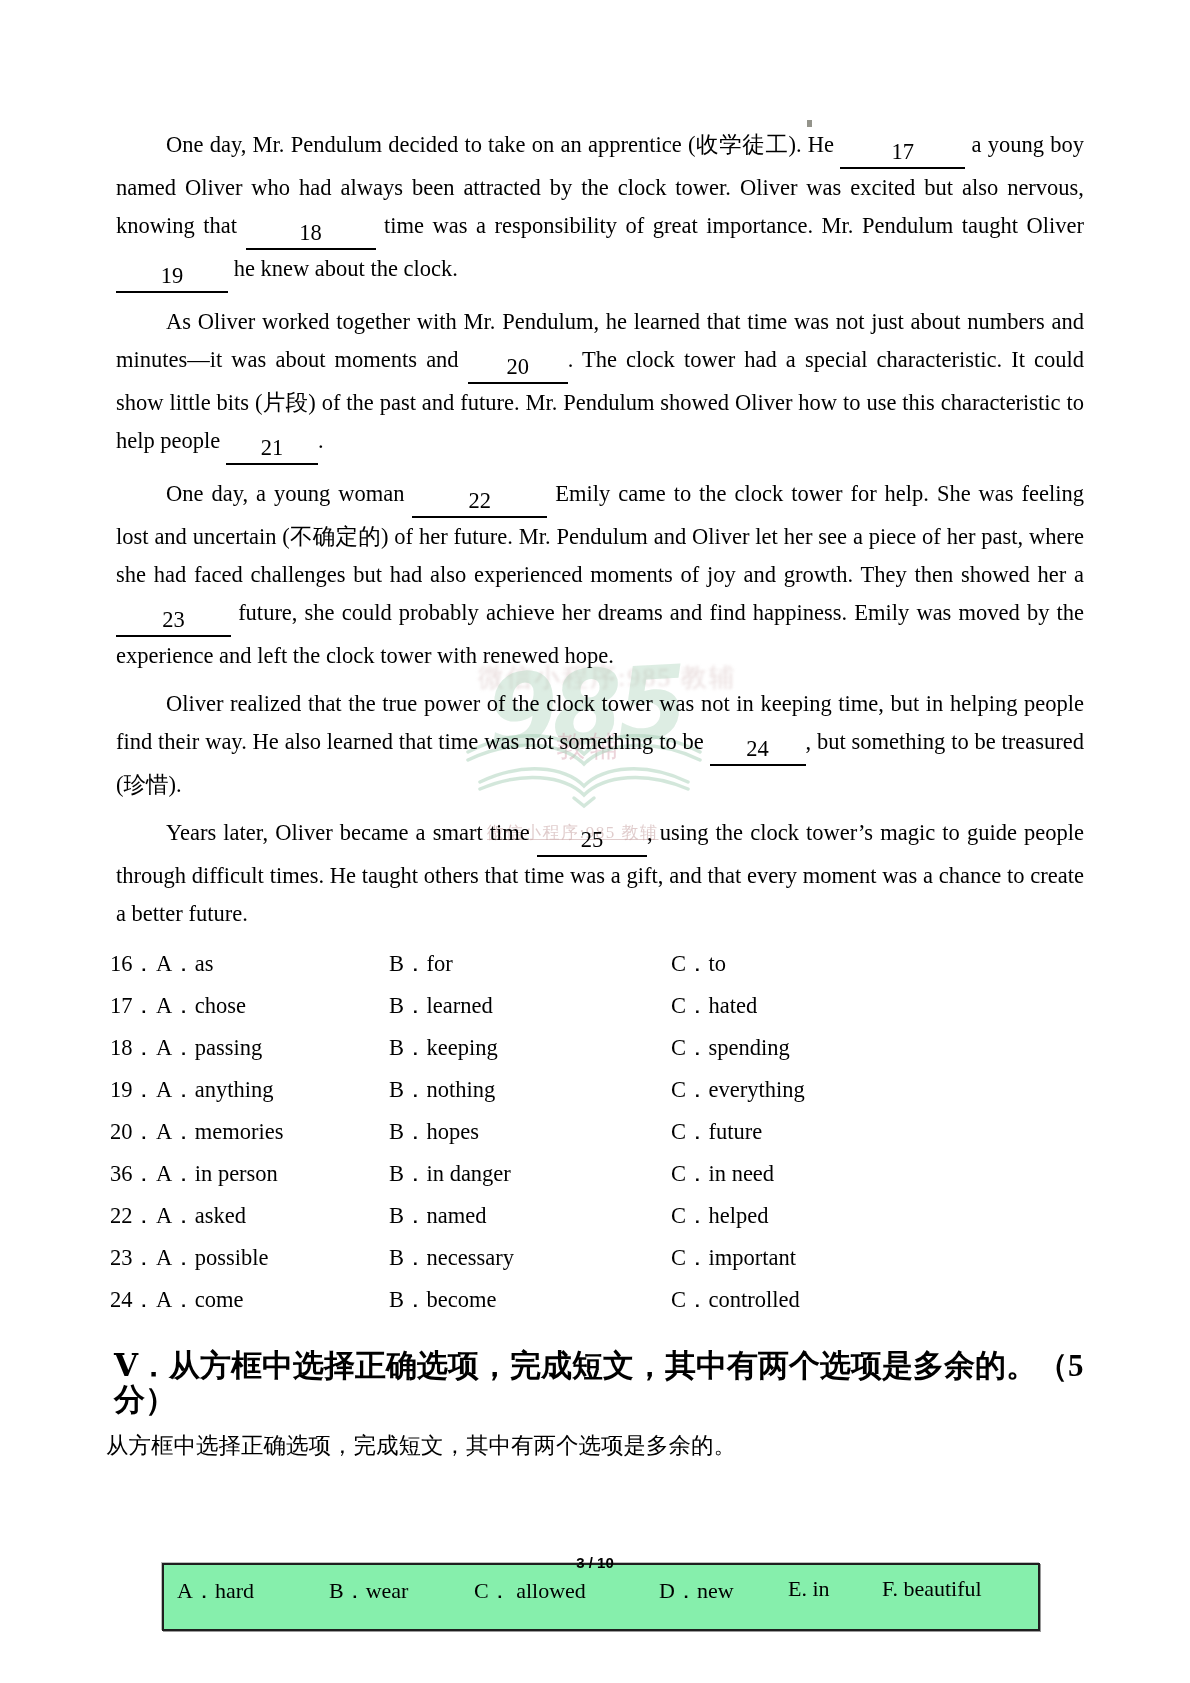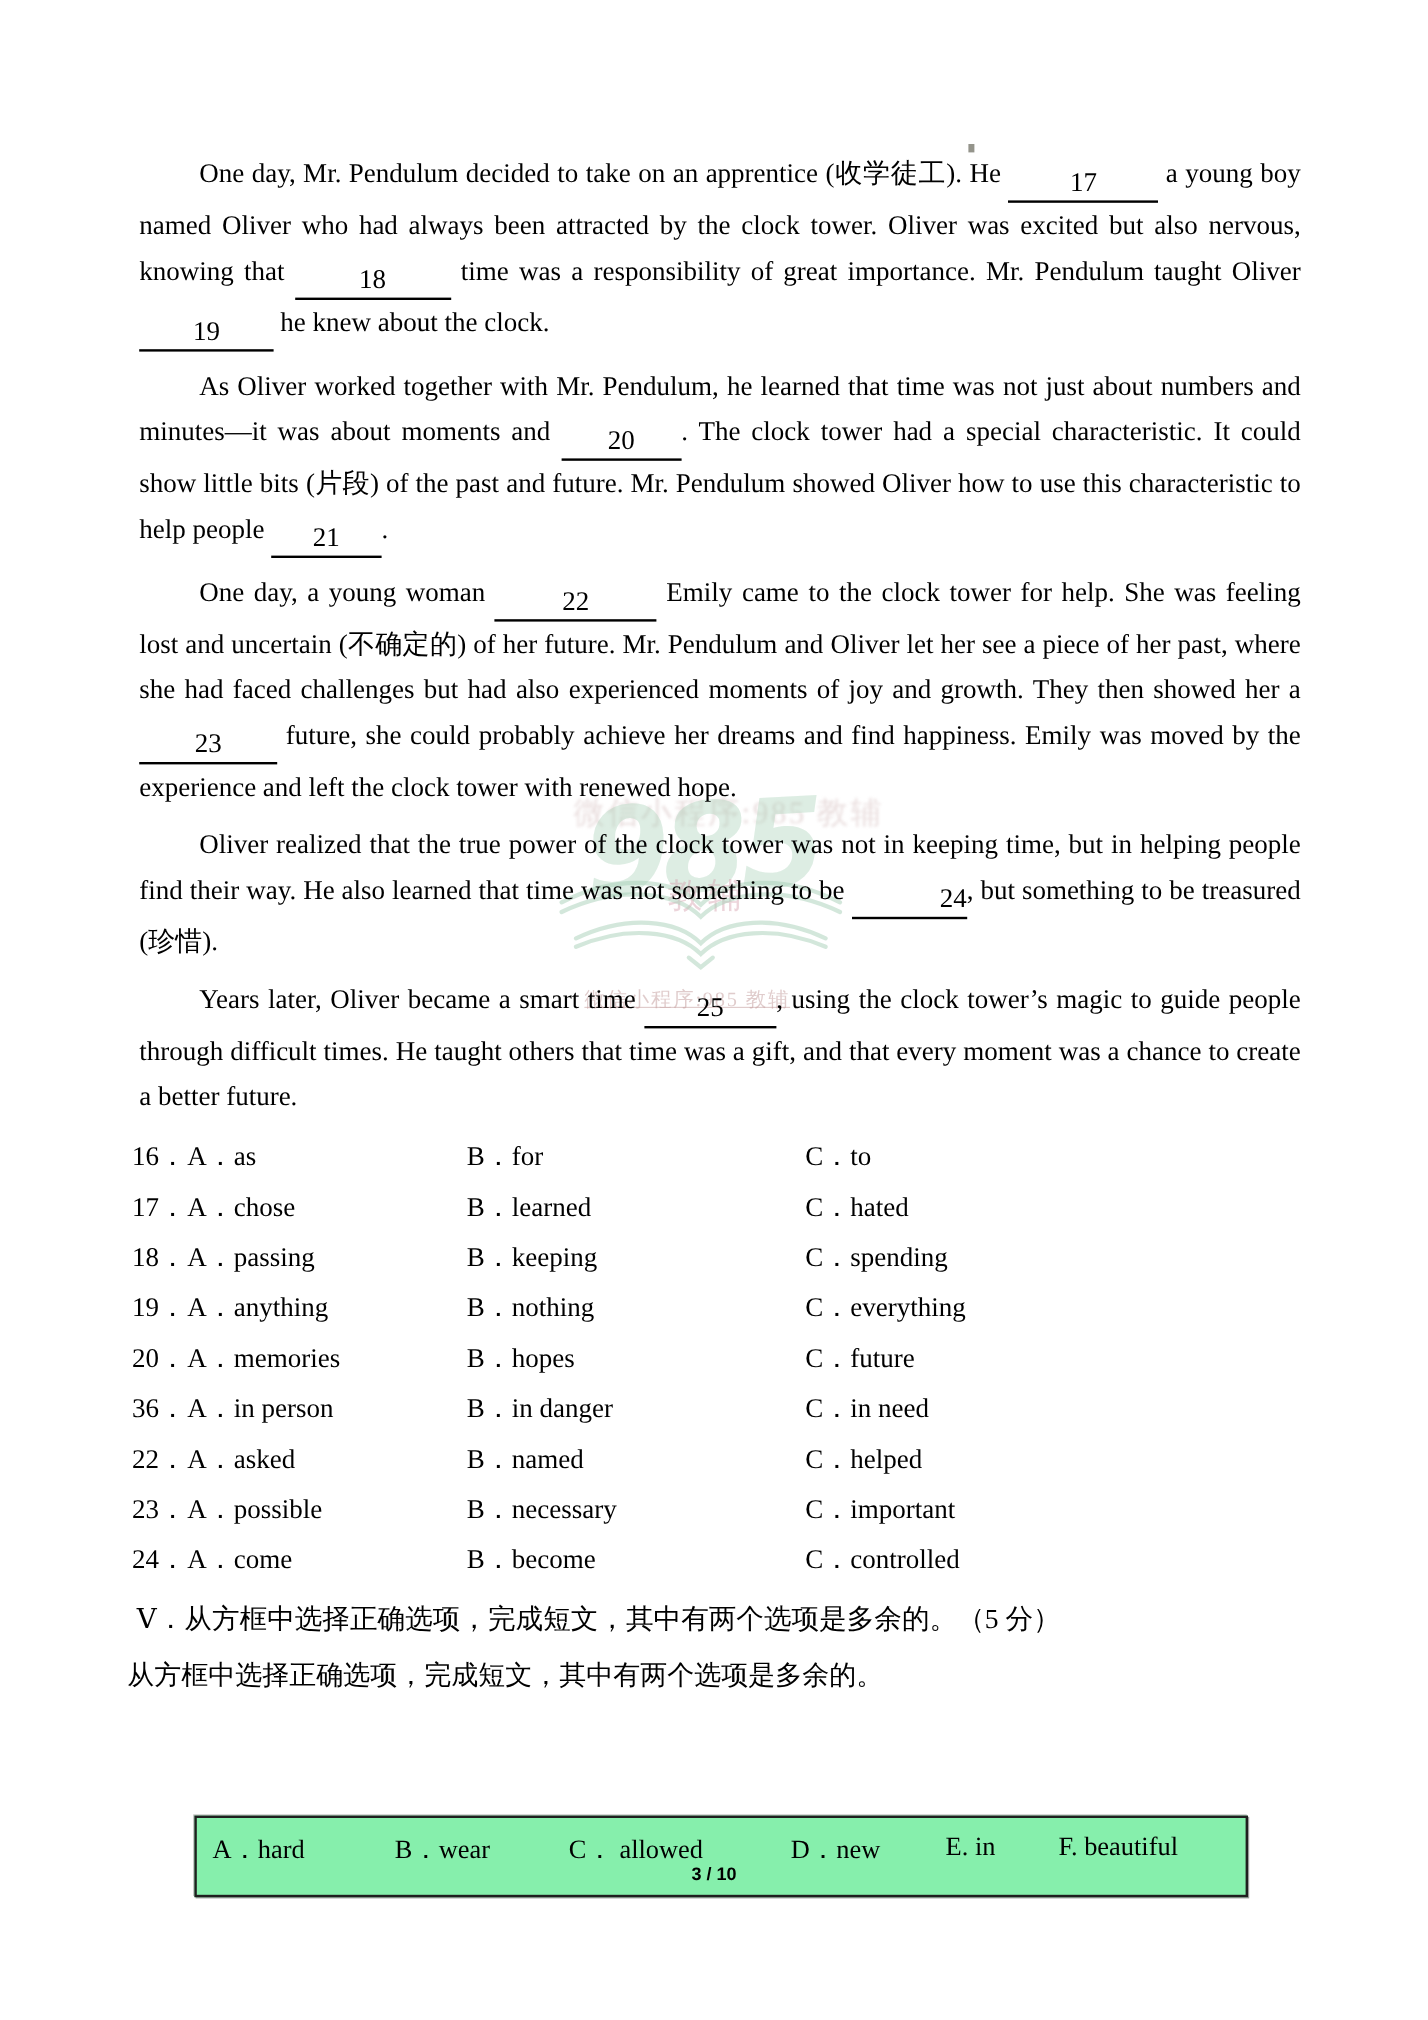--- a/index.html
+++ b/index.html
@@ -25,22 +25,22 @@
   
   .qlist { margin-top:9px; }
   .qrow { display:flex; font-size:22.5px; line-height:42px; padding-left:4px; }
   .qnum { width:46px; }
   .qa   { width:233px; }
   .qb   { width:282px; }
   .qc   { flex:1; }
 
   
   .sec-header {
-    margin-top:12px; padding-left:8px;
-    font-weight:normal; font-size:23px; line-height:34px;
+    margin-top:28px; padding-left:8px;
+    font-weight:bold; font-size:31px; line-height:34px;
   }
   .sec-sub { margin-top:12px; font-size:22.5px; line-height:34px; }
 
   .option-box {
     box-sizing:border-box;
     margin-top:100px; margin-left:56px;
     width:878px; height:68px;
     border:2px solid #1f1f1f;
     box-shadow:1px 1px 0 #9a9a9a, -1px -1px 0 #bdbdbd;
     padding:11px 0 0 13px;
@@ -115,21 +115,21 @@
       </g>
     </svg>
     <div class="wm-caption">微信小程序:985 教辅</div>
   </div>
 
   <div class="content">
     <div id="passage">
         <p class="para">One day, Mr. Pendulum decided to take on an apprentice (收学徒工). He <span class="blank" style="width: 125px;">17</span> a young boy named Oliver who had always been attracted by the clock tower. Oliver was excited but also nervous, knowing that <span class="blank" style="width: 130px;">18</span> time was a responsibility of great importance. Mr. Pendulum taught Oliver <span class="blank" style="width: 112px;">19</span> he knew about the clock.</p>
         <p class="para">As Oliver worked together with Mr. Pendulum, he learned that time was not just about numbers and minutes—it was about moments and <span class="blank" style="width: 100px;">20</span>. The clock tower had a special characteristic. It could show little bits (片段) of the past and future. Mr. Pendulum showed Oliver how to use this characteristic to help people <span class="blank" style="width: 92px;">21</span>.</p>
         <p class="para">One day, a young woman <span class="blank" style="width: 135px;">22</span> Emily came to the clock tower for help. She was feeling lost and uncertain (不确定的) of her future. Mr. Pendulum and Oliver let her see a piece of her past, where she had faced challenges but had also experienced moments of joy and growth. They then showed her a <span class="blank" style="width: 115px;">23</span> future, she could probably achieve her dreams and find happiness. Emily was moved by the experience and left the clock tower with renewed hope.</p>
-        <p class="para">Oliver realized that the true power of the clock tower was not in keeping time, but in helping people find their way. He also learned that time was not something to be <span class="blank" style="width: 96px; text-align: right;">24</span>, but something to be treasured (珍惜).</p>
+        <p class="para">Oliver realized that the true power of the clock tower was not in keeping time, but in helping people find their way. He also learned that time was not something to be <span class="blank" style="width: 96px;">24</span>, but something to be treasured (珍惜).</p>
         <p class="para">Years later, Oliver became a smart time <span class="blank" style="width: 110px;">25</span>, using the clock tower’s magic to guide people through difficult times. He taught others that time was a gift, and that every moment was a chance to create a better future.</p>
       </div>
     <div id="questions" class="qlist">
         <div class="qrow">
           <span class="qnum">16．</span>
           <span class="qa">A．as</span>
           <span class="qb">B．for</span>
           <span class="qc">C．to</span>
         </div>
         <div class="qrow">

